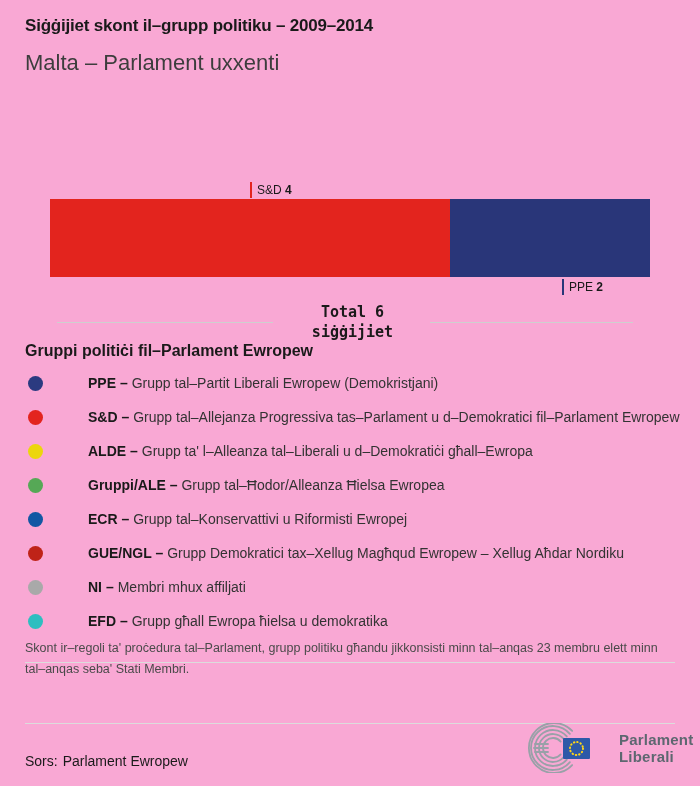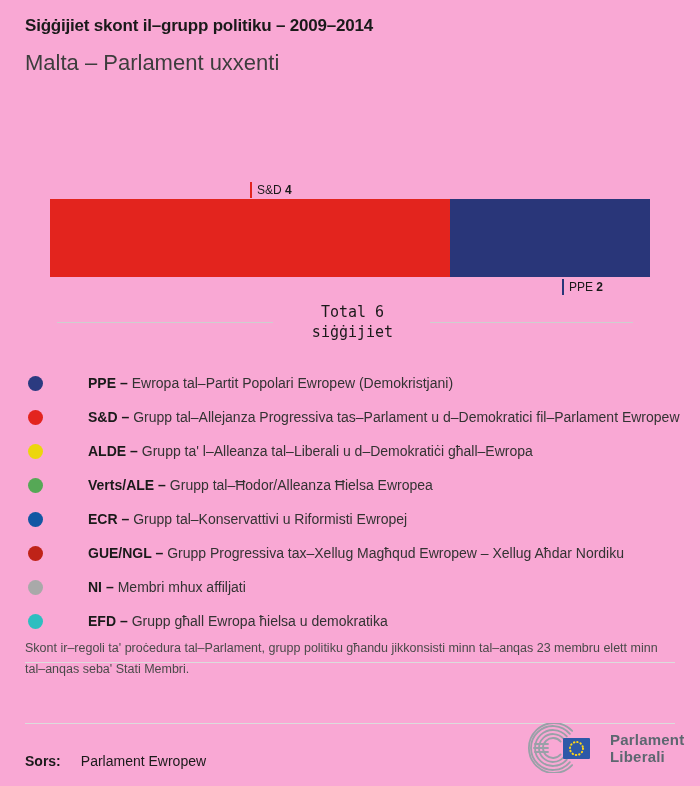--- a/index.html
+++ b/index.html
@@ -40,21 +40,21 @@
 
   
   .total-wrap { position: absolute; left: 0; top: 302px; width: 700px; height: 40px; }
   .total-line { position: absolute; top: 20px; border-top: 1px solid #cfcfcf; }
   .total-line.left  { left: 57px;  width: 216px; }
   .total-line.right { left: 430px; width: 203px; }
   .total-text {
     position: absolute; left: 275px; top: 0; width: 155px;
     text-align: center;
     font-family: "DejaVu Sans Mono", monospace;
-    font-weight: normal; font-size: 15px; line-height: 20px; color: #1a1a1a;
+    font-weight: bold; font-size: 15px; line-height: 20px; color: #1a1a1a;
   }
 
   
   .legend-heading {
     position: absolute; left: 25px; top: 342px;
     font-size: 16px; font-weight: bold; color: #1a1a1a;
   }
   .legend { position: absolute; left: 25px; top: 366px; width: 660px; }
   .legend-row { display: flex; align-items: center; height: 34px; padding-left: 3px; }
   .dot { width: 15px; height: 15px; border-radius: 50%; margin-right: 21px; flex: none; }
@@ -63,23 +63,23 @@
 
   
   .rule { position: absolute; left: 25px; width: 650px; border: none; border-top: 1px solid #dcdcdc; }
   .rule.r1 { top: 662px; }
   .rule.r2 { top: 723px; }
   .footnote {
     position: absolute; left: 25px; top: 638px; width: 656px;
     font-size: 12.5px; line-height: 1.65; color: #4a4a4a;
   }
   .source { position: absolute; left: 25px; top: 753px; font-size: 14px; color: #1a1a1a; }
-  .source .src-label { font-weight: bold; margin-right: 20px; text-align: center; }
+  .source .src-label { font-weight: normal; margin-right: 5px; text-align: center; }
 
-  .logo { position: absolute; left: 527px; top: 723px; display: flex; align-items: center; gap: 11px; }
+  .logo { position: absolute; left: 527px; top: 723px; display: flex; align-items: center; gap: 20px; }
   .logo-text { font-size: 15px; font-weight: bold; color: #5d6770; line-height: 1.15; letter-spacing: 0.2px; }
 </style>
 </head>
 <body>
 
 <div class="page">
 
   <div class="title">Siġġijiet skont il–grupp politiku – 2009–2014</div>
   <div class="subtitle">Malta – Parlament uxxenti</div>
 
@@ -100,45 +100,46 @@
 
   <div class="total-wrap">
     <div class="total-line left"></div>
     <div class="total-text">
       <div>Total 6</div>
       <div>siġġijiet</div>
     </div>
     <div class="total-line right"></div>
   </div>
 
+  <div class="legend-heading">Gruppi politiċi fil–Parlament Ewropew</div>
 
   <div class="legend">
     <div class="legend-row">
       <span class="dot" style="background: rgb(43, 58, 128);"></span>
-      <span class="legend-text"><span class="legend-abbr">PPE –</span><span>Ewropa tal–Partit Popolari Ewropew (Demokristjani)</span></span>
+      <span class="legend-text"><span class="legend-abbr">PPE –</span><span>Grupp tal–Partit Liberali Ewropew (Demokristjani)</span></span>
     </div>
     <div class="legend-row">
       <span class="dot" style="background: rgb(227, 36, 30);"></span>
       <span class="legend-text"><span class="legend-abbr">S&amp;D –</span><span>Grupp tal–Allejanza Progressiva tas–Parlament u d–Demokratici fil–Parlament Ewropew</span></span>
     </div>
     <div class="legend-row">
       <span class="dot" style="background: rgb(236, 214, 12);"></span>
       <span class="legend-text"><span class="legend-abbr">ALDE –</span><span>Grupp ta' l–Alleanza tal–Liberali u d–Demokratiċi għall–Ewropa</span></span>
     </div>
     <div class="legend-row">
       <span class="dot" style="background: rgb(86, 168, 86);"></span>
-      <span class="legend-text"><span class="legend-abbr">Verts/ALE –</span><span>Grupp tal–Ħodor/Alleanza Ħielsa Ewropea</span></span>
+      <span class="legend-text"><span class="legend-abbr">Gruppi/ALE –</span><span>Grupp tal–Ħodor/Alleanza Ħielsa Ewropea</span></span>
     </div>
     <div class="legend-row">
       <span class="dot" style="background: rgb(18, 87, 163);"></span>
       <span class="legend-text"><span class="legend-abbr">ECR –</span><span>Grupp tal–Konservattivi u Riformisti Ewropej</span></span>
     </div>
     <div class="legend-row">
       <span class="dot" style="background: rgb(191, 35, 24);"></span>
-      <span class="legend-text"><span class="legend-abbr">GUE/NGL –</span><span>Grupp Progressiva tax–Xellug Magħqud Ewropew – Xellug Aħdar Nordiku</span></span>
+      <span class="legend-text"><span class="legend-abbr">GUE/NGL –</span><span>Grupp Demokratici tax–Xellug Magħqud Ewropew – Xellug Aħdar Nordiku</span></span>
     </div>
     <div class="legend-row">
       <span class="dot" style="background: rgb(169, 169, 169);"></span>
       <span class="legend-text"><span class="legend-abbr">NI –</span><span>Membri mhux affiljati</span></span>
     </div>
     <div class="legend-row">
       <span class="dot" style="background: rgb(46, 190, 192);"></span>
       <span class="legend-text"><span class="legend-abbr">EFD –</span><span>Grupp għall Ewropa ħielsa u demokratika</span></span>
     </div>
   </div>

